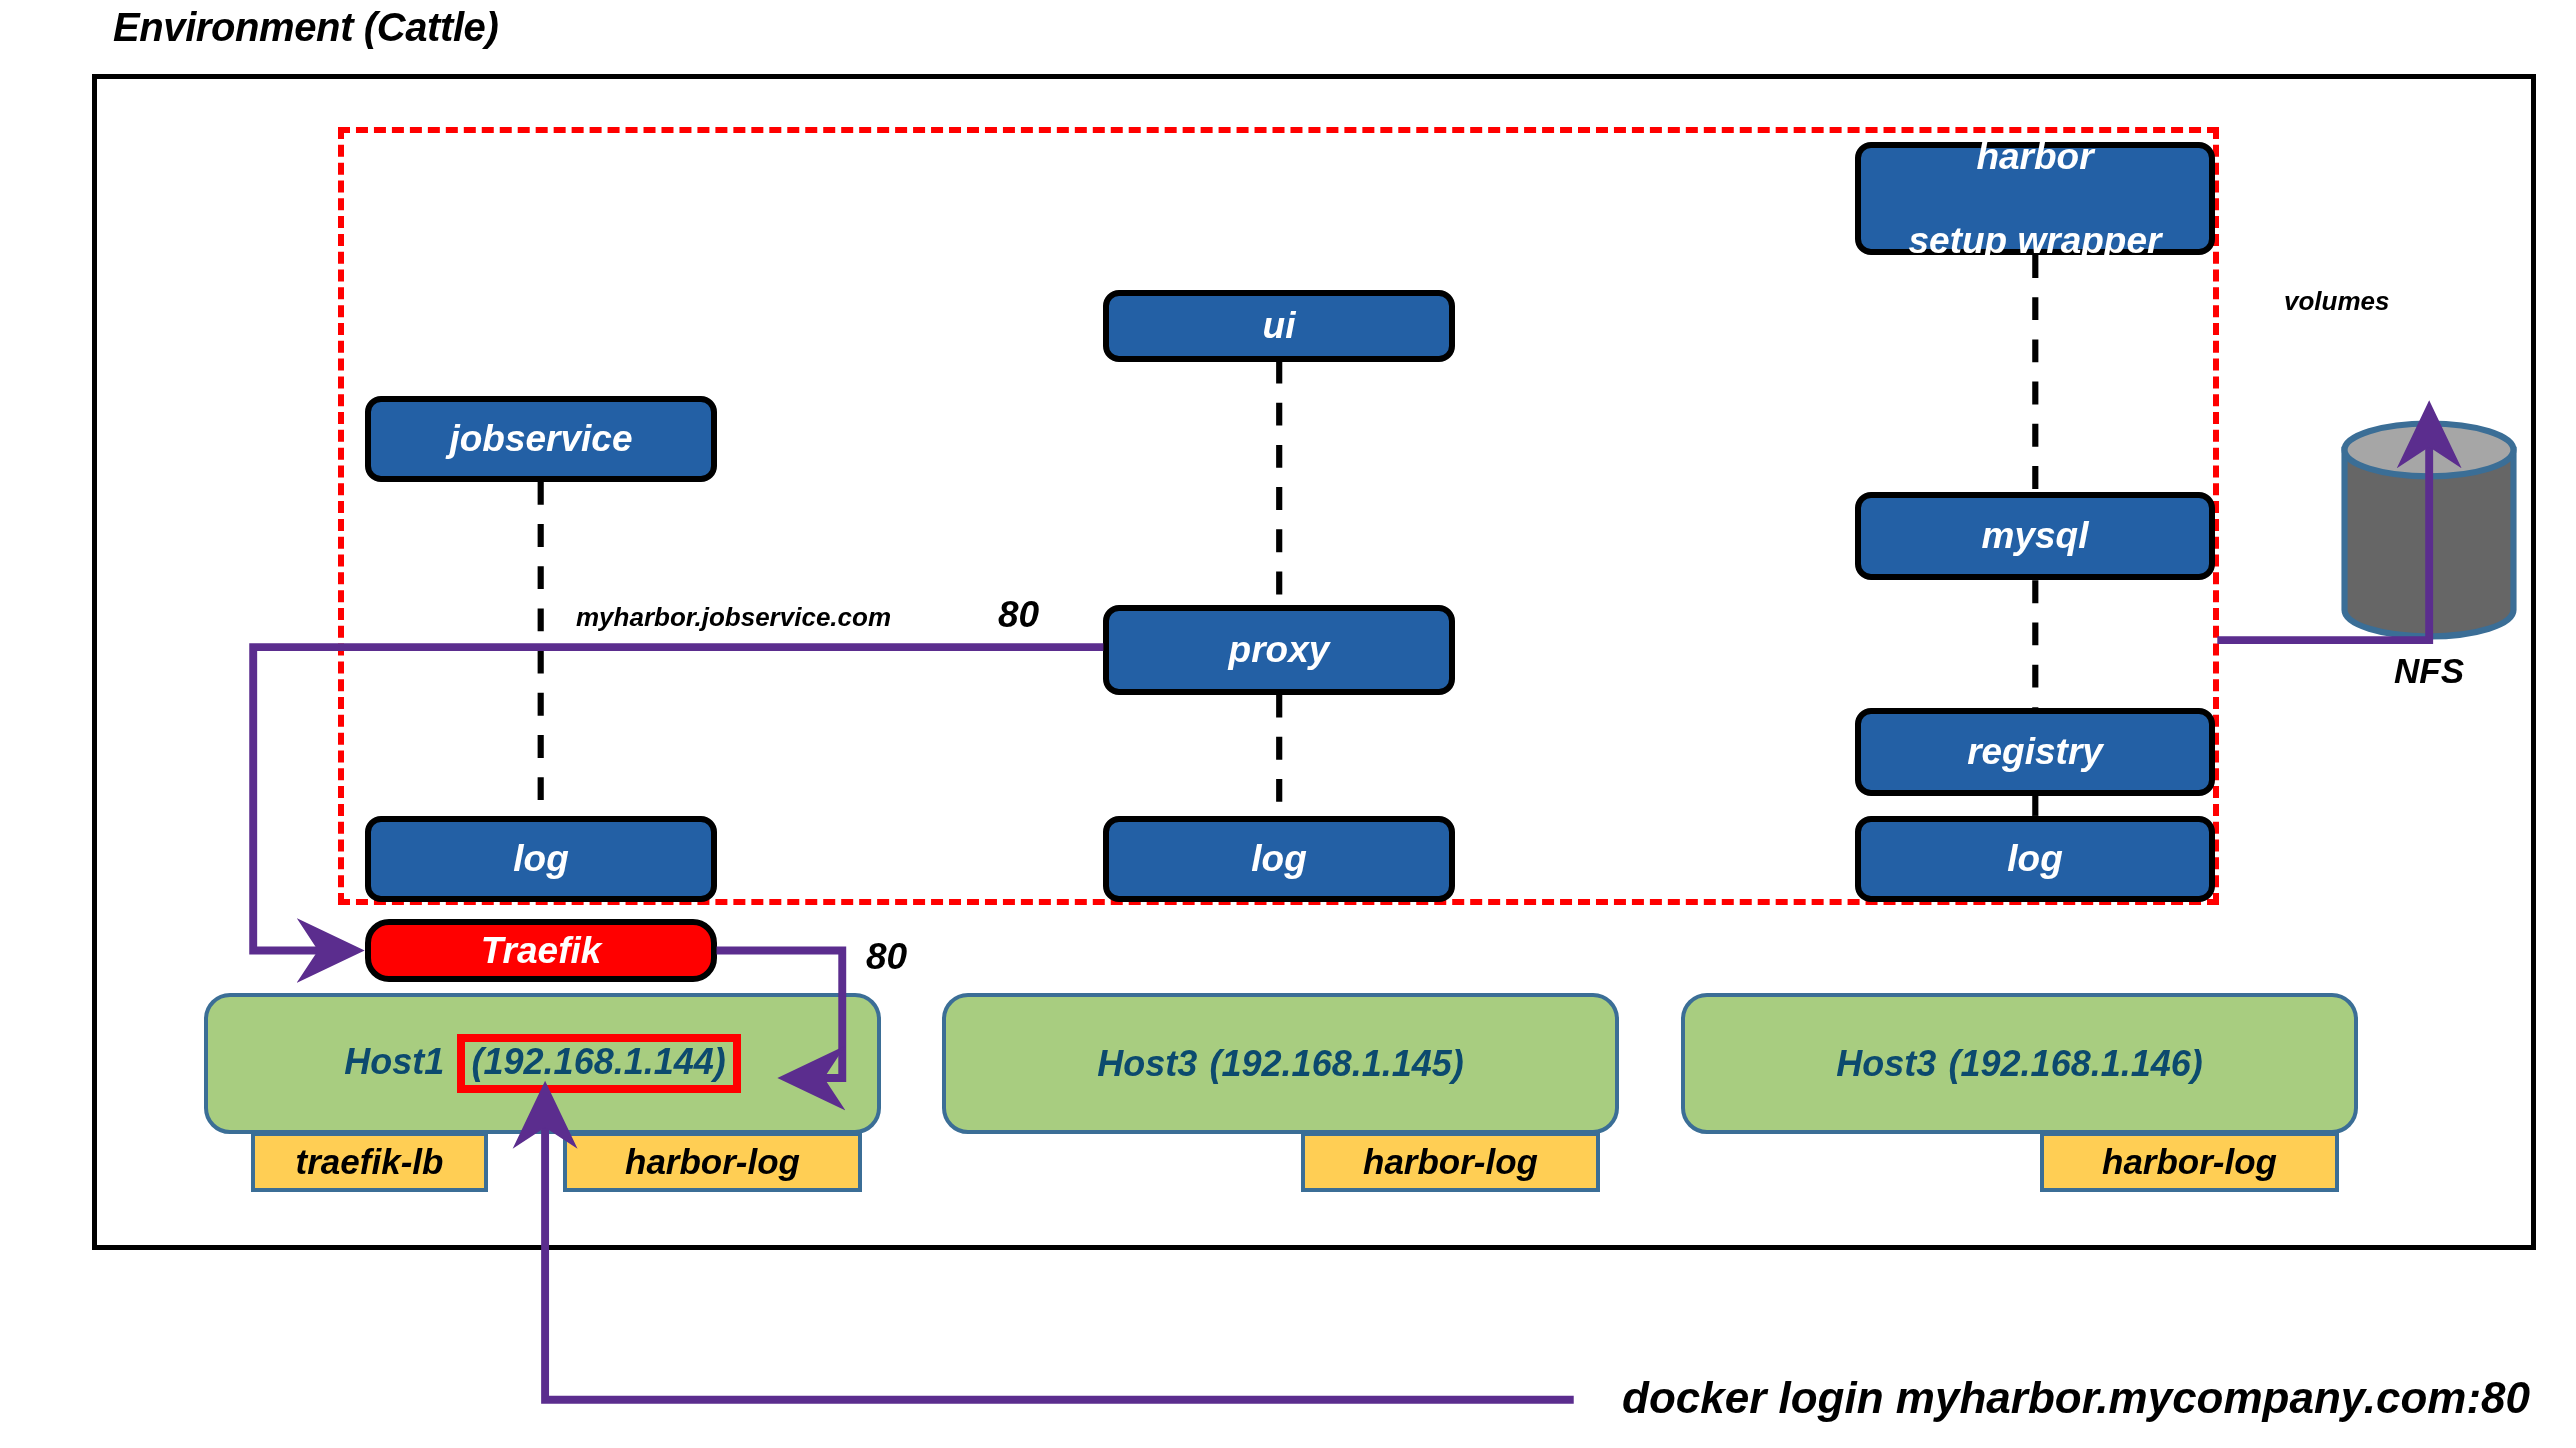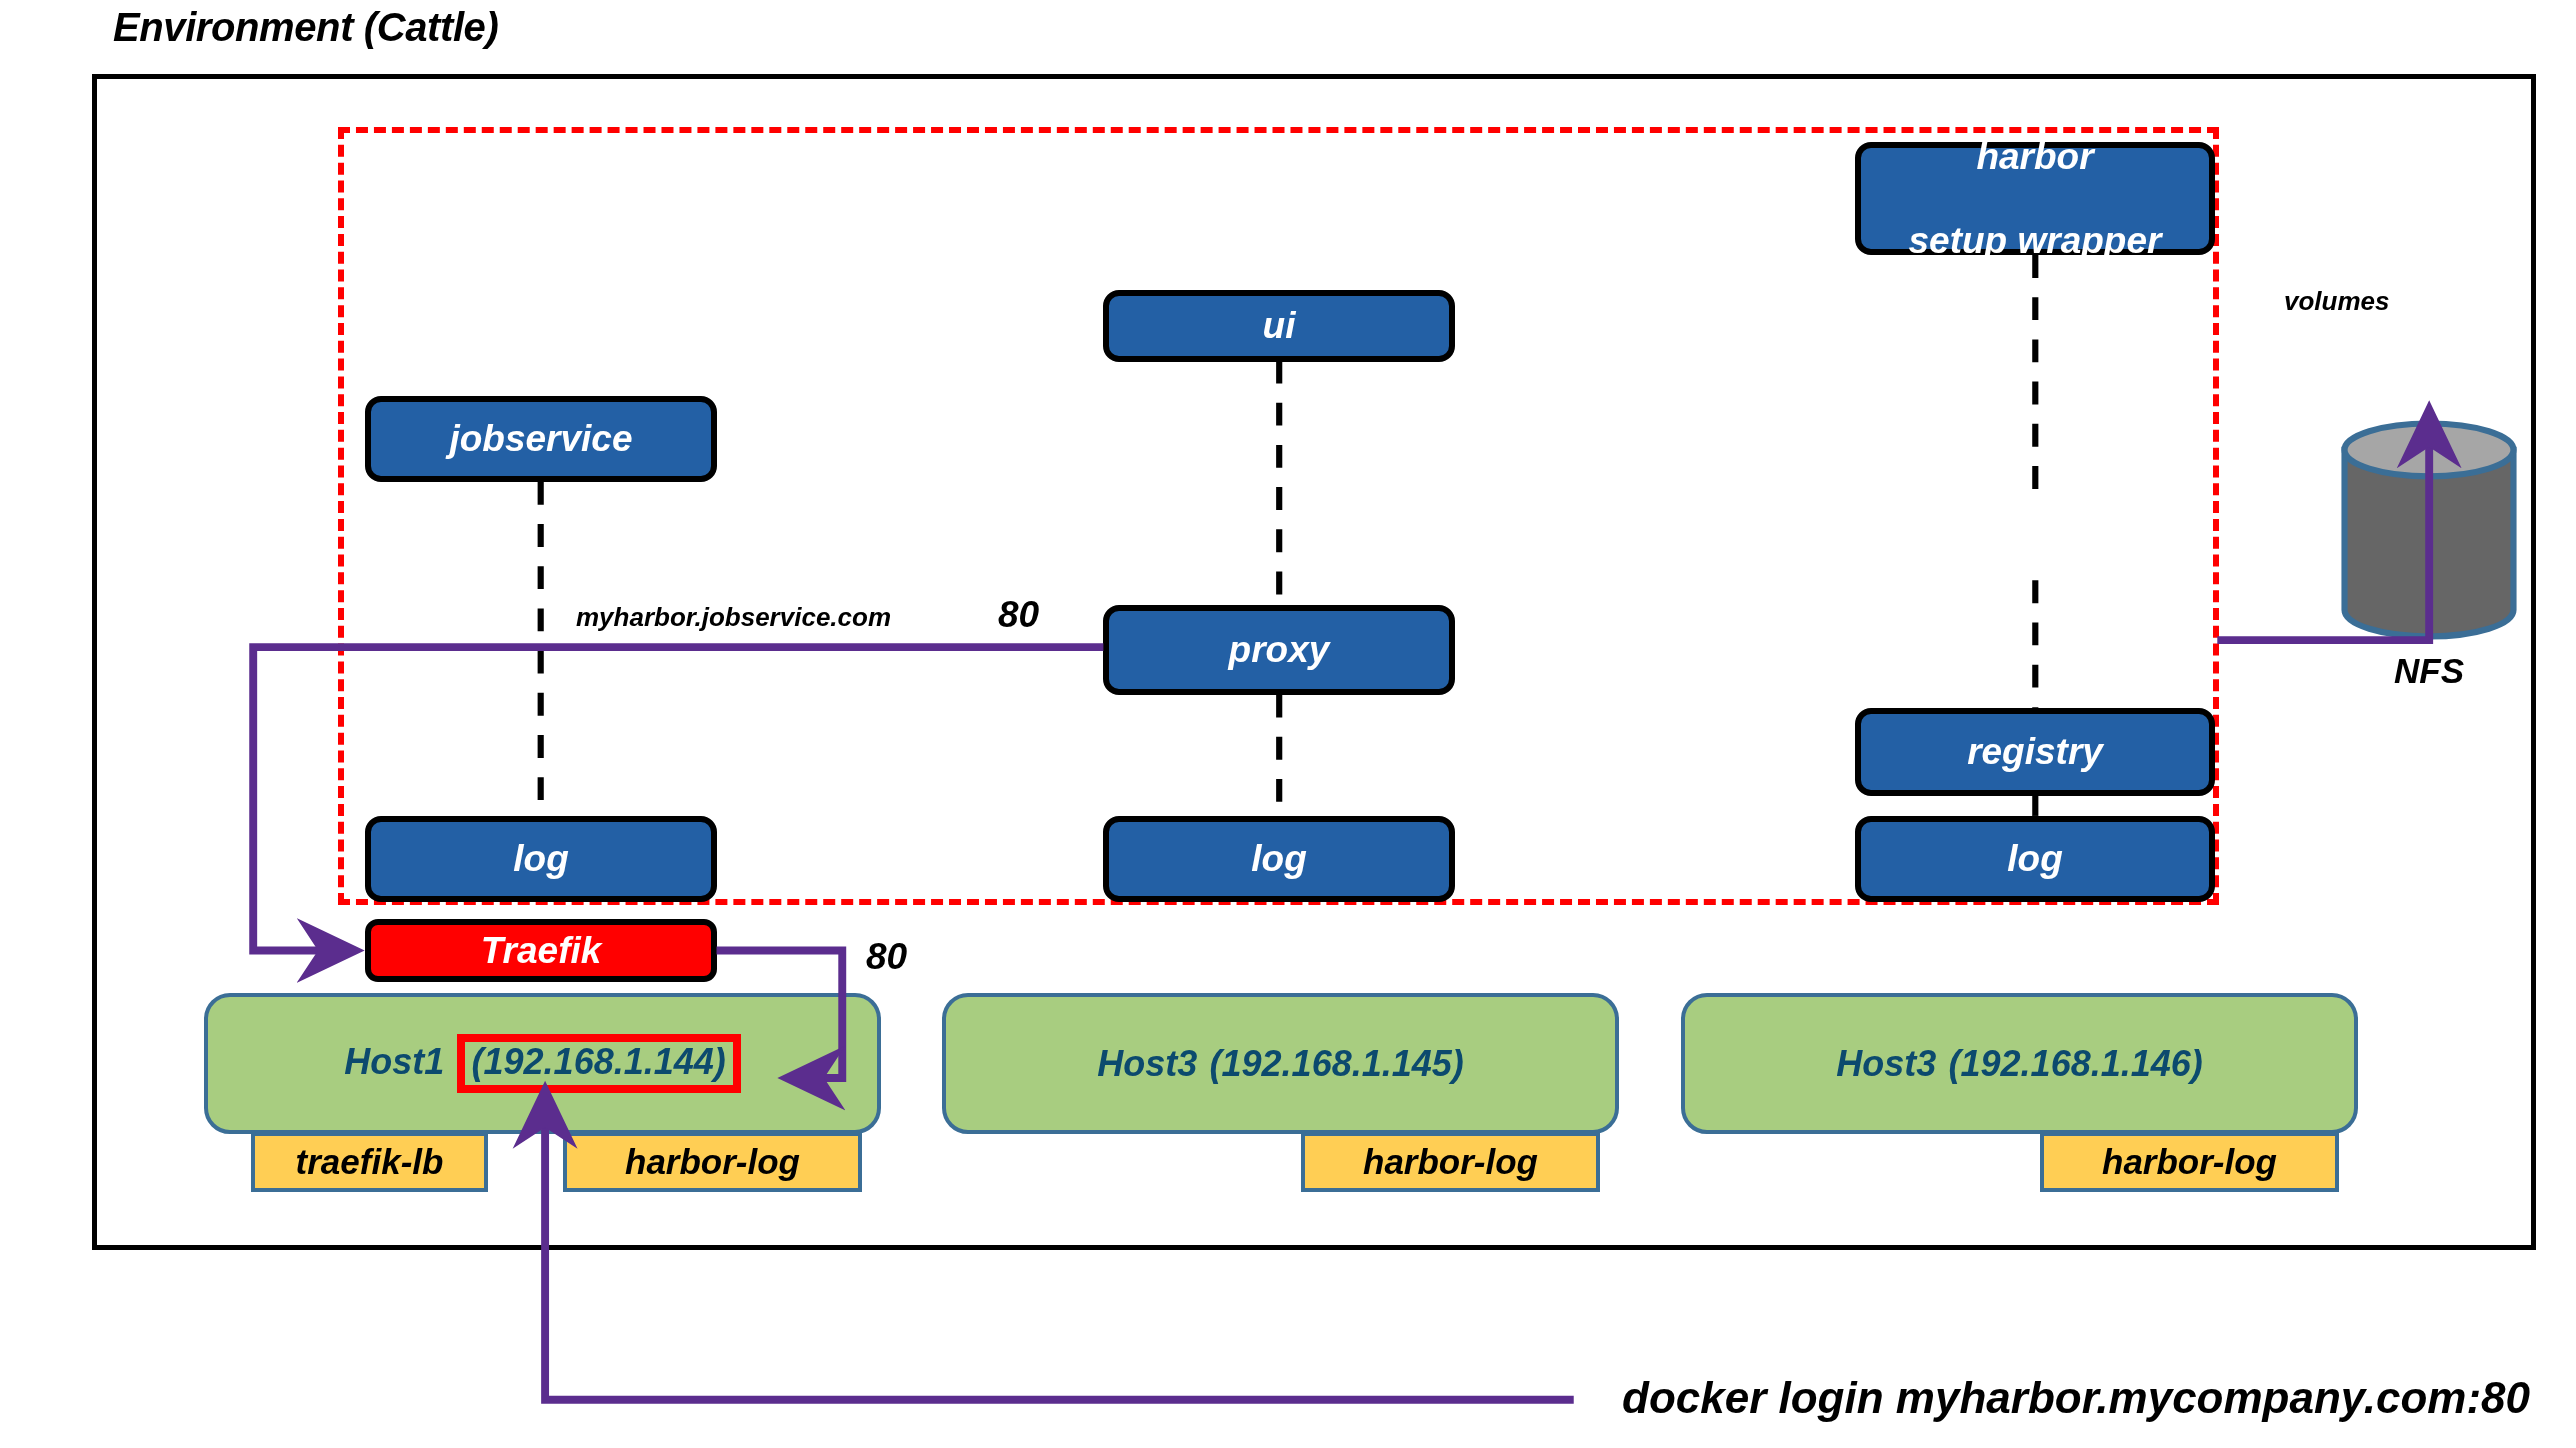--- a/index.html
+++ b/index.html
@@ -72,21 +72,21 @@
     line-height: 1.12;
     font-stretch: condensed;
     z-index: 6;
   }
   .svc.two-line { line-height: 1.18; }
 
   
   .traefik-box {
     background: #FF0000;
     border: 6.2px solid #000000;
-    border-radius: 13px;
+    border-radius: 24px;
     color: #ffffff;
     font-size: 37px;
     font-weight: bold;
     font-style: italic;
     display: flex;
     align-items: center;
     justify-content: center;
     font-stretch: condensed;
     z-index: 8;
   }
@@ -203,20 +203,23 @@
 
   <div class="abs svc" style="left:1103px; top:816px; width:352px; height:86px;">
     <span>log</span>
   </div>
 
   <div class="abs svc two-line" style="left:1855px; top:142px; width:360px; height:113px; flex-direction:column;gap:40px;">
     <span>harbor</span>
     <span>setup wrapper</span>
   </div>
 
+  <div class="abs svc" style="left:1855px; top:492px; width:360px; height:88px;">
+    <span>mysql</span>
+  </div>
 
   <div class="abs svc" style="left:1855px; top:708px; width:360px; height:88px;">
     <span>registry</span>
   </div>
 
   <div class="abs svc" style="left:1855px; top:816px; width:360px; height:86px;">
     <span>log</span>
   </div>
 
   <svg class="abs nfs-cyl" style="left:2341px; top:420px; width:176px; height:220px;" viewBox="0 0 200 250" xmlns="http://www.w3.org/2000/svg">

